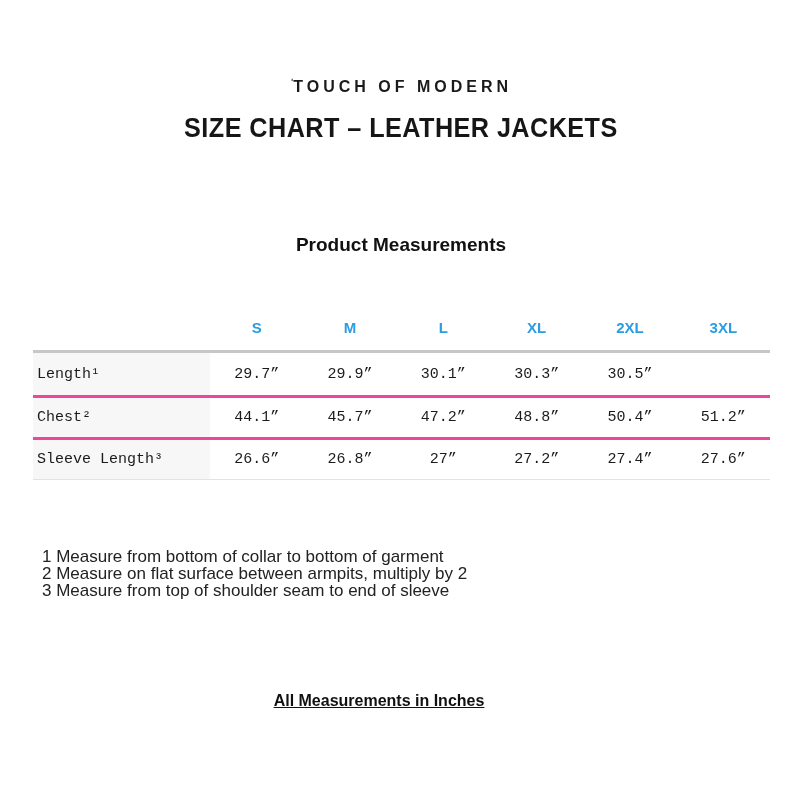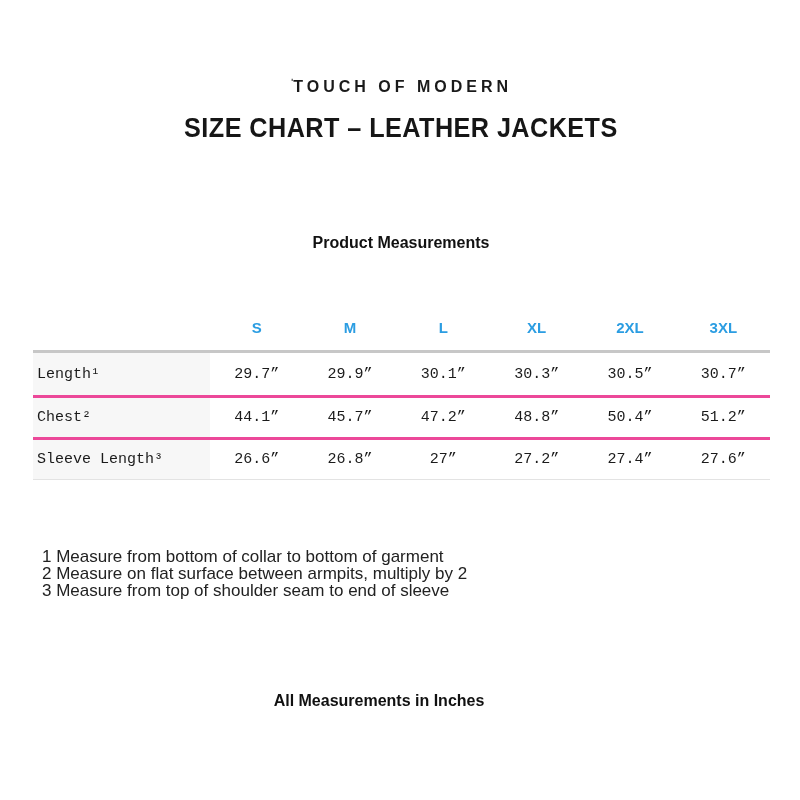--- a/index.html
+++ b/index.html
@@ -30,21 +30,21 @@
   .title-wrap .title {
     display: inline-block;
     font-size: 28px;
     font-weight: 600;
     letter-spacing: 0.5px;
     transform: scaleX(0.9);
     transform-origin: center;
     color: #161616;
   }
   
-  .subtitle { top: 234px; font-size: 16px; font-weight: 700; color: #111; }
+  .subtitle { top: 234px; font-size: 19px; font-weight: 700; color: #111; }
   
   .size-table {
     position: absolute;
     left: 33px;
     top: 305px;
     width: 737px;
     font-size: 15px;
   }
   .t-row {
     display: grid;
@@ -82,20 +82,21 @@
   .footer {
     position: absolute;
     left: 0;
     top: 692px;
     width: 758px;
     text-align: center;
     font-size: 16px;
     font-weight: 700;
     color: #111;
     white-space: nowrap;
+    text-decoration: underline;
   }
 </style>
 </head>
 <body>
 
 <div class="center-row logo">
   <span class="tick">ˈ</span><span>TOUCH OF MODERN</span>
 </div>
 
 <div class="center-row title-wrap">
@@ -115,21 +116,20 @@
     <div class="cell">3XL</div>
   </div>
   <div class="t-body">
     <div class="t-row">
       <div class="cell label">Length¹</div>
       <div class="cell">29.7”</div>
       <div class="cell">29.9”</div>
       <div class="cell">30.1”</div>
       <div class="cell">30.3”</div>
       <div class="cell">30.5”</div>
-      <div class="cell">30.7”</div>
     </div>
     <div class="t-row">
       <div class="cell label">Chest²</div>
       <div class="cell">44.1”</div>
       <div class="cell">45.7”</div>
       <div class="cell">47.2”</div>
       <div class="cell">48.8”</div>
       <div class="cell">50.4”</div>
       <div class="cell">51.2”</div>
     </div>

